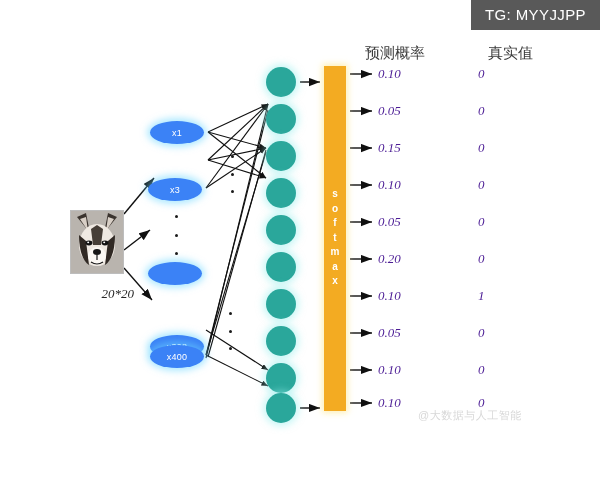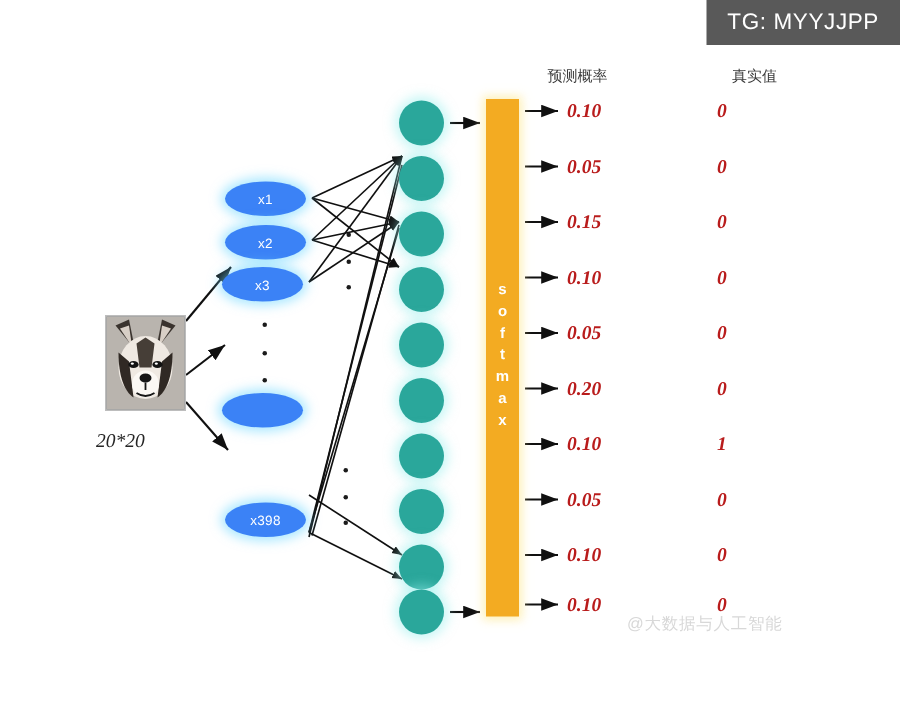--- a/index.html
+++ b/index.html
@@ -74,21 +74,21 @@
     border: 1px solid #bdbdbd;
     background: #8f8f8f;
     overflow: hidden;
   }
   .photo-frame svg { display: block; }
   .photo-caption {
     position: absolute;
     left: 64px;
     top: 286px;
     width: 70px;
-    text-align: left;
+    text-align: right;
     font-size: 13px;
     font-style: italic;
     color: #262626;
     font-family: "Liberation Serif", serif;
   }
 
   
   .in-node {
     position: absolute;
     width: 54px;
@@ -150,37 +150,36 @@
     font-size: 10px;
     letter-spacing: 3.5px;
     writing-mode: vertical-rl;
     text-orientation: upright;
     font-weight: bold;
   }
 
   
   .col-head {
     position: absolute;
-    font-size: 10px;
+    font-size: 15px;
     color: #3a3a3a;
     white-space: nowrap;
     font-family: "DejaVu Sans", sans-serif;
   }
   .col-head.prob { left: 365px; top: 44px; }
   .col-head.truth { left: 458px; top: 44px; margin-left: 30px; }
 
   
   .prob-val, .truth-val {
     position: absolute;
     font-size: 13px;
     font-style: italic;
-    color: #b91c1c;
+    color: #4c1d95;
     font-family: "Liberation Serif", serif;
     white-space: nowrap;
-    font-weight: bold;
   }
   .prob-val { left: 378px; }
   .truth-val { left: 478px; }
 </style>
 </head>
 <body>
 
 <div id="stage">
 
   <svg id="wires" viewBox="0 0 600 480" xmlns="http://www.w3.org/2000/svg">
@@ -264,31 +263,31 @@
       <ellipse cx="26" cy="41" rx="4" ry="3" fill="#161616"></ellipse>
       <path d="M26,44 L26,49" stroke="#161616" stroke-width="1.2"></path>
       <path d="M20,51 Q26,55 32,51" stroke="#161616" stroke-width="1.2" fill="none"></path>
     </svg>
   </div>
   <div class="photo-caption">20*20</div>
 
   <div class="in-node" style="left:150px; top:121px;">
     <span>x1</span>
   </div>
-  <div class="in-node" style="left:150px; top:150px;">
-    <span>x2</span>
-  </div>
   <div class="in-node" style="left:148px; top:178px;">
     <span>x3</span>
   </div>
   <div class="in-node" style="left:148px; top:262px;">
     <span></span>
   </div>
   <div class="in-node" style="left:150px; top:291px;margin-top:44px;">
     <span>x398</span>
+  </div>
+  <div class="in-node" style="left:150px; top:345px;">
+    <span>x400</span>
   </div>
 
   <div class="dots" style="left:174px; top:215px; width:5px; height:40px;">
     <i></i>
       <i></i>
       <i></i>
   </div>
 
   <div class="mid-node" style="left:266px; top:67px;"></div>
   <div class="mid-node" style="left:266px; top:104px;"></div>

